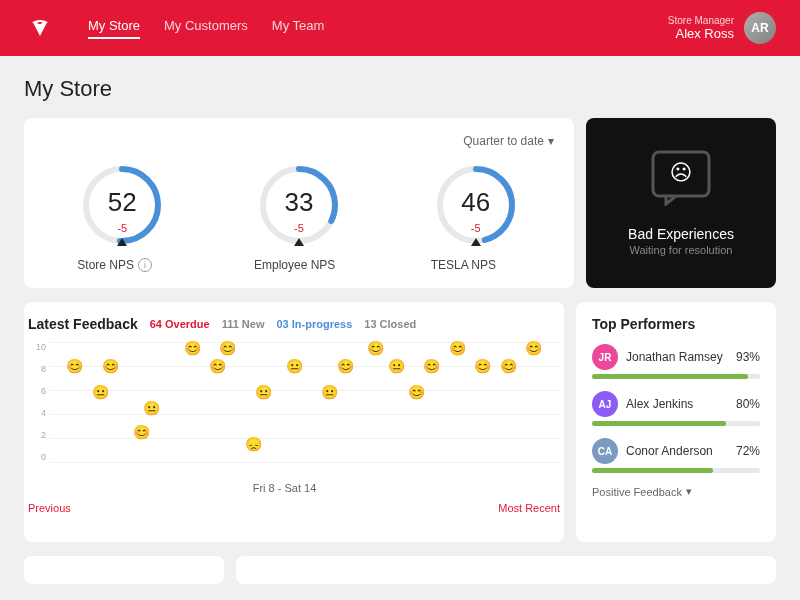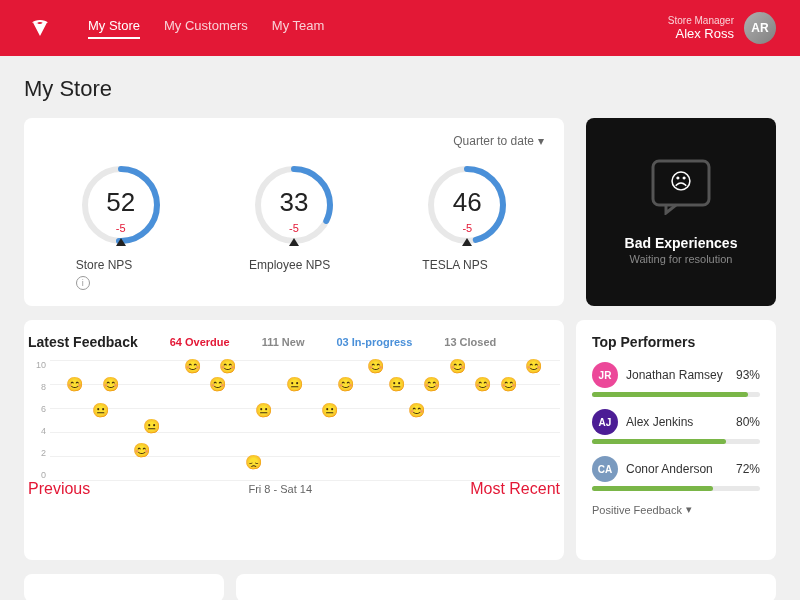--- a/index.html
+++ b/index.html
@@ -50,21 +50,21 @@
       color: white; font-size: 12px; font-weight: bold;
     }
 
     
     .page { padding: 20px 24px; background: #f0f0f0; height: calc(600px - 56px); overflow: hidden; }
     .page-title { font-size: 22px; font-weight: 400; color: #222; margin-bottom: 16px; }
 
     
     .top-section {
       display: flex;
-      gap: 22px;
+      gap: 12px;
       margin-bottom: 14px;
     }
 
     
     .nps-card {
       background: white;
       border-radius: 8px;
       padding: 16px 20px;
       flex: 1;
       position: relative;
@@ -91,39 +91,39 @@
       position: absolute; bottom: 16px; left: 50%; transform: translateX(-50%);
       font-size: 11px; color: #e31836;
     }
     .gauge-arrow {
       position: absolute; bottom: 4px; left: 50%; transform: translateX(-50%);
       width: 0; height: 0;
       border-left: 5px solid transparent;
       border-right: 5px solid transparent;
       border-bottom: 8px solid #222;
     }
-    .nps-label { font-size: 12px; color: #444; display: flex; align-items: flex-start; gap: 4px; flex-direction: column; }
+    .nps-label { font-size: 12px; color: #444; display: flex; align-items: flex-end; gap: 4px; }
     .info-icon { width: 14px; height: 14px; border-radius: 50%; border: 1px solid #999; display: inline-flex; align-items: center; justify-content: center; font-size: 9px; color: #999; }
 
     
     .gauge-svg { position: absolute; top: 0; left: 0; }
 
     
     .bad-exp-card {
       background: #111;
       border-radius: 8px;
       width: 190px;
       display: flex;
       flex-direction: column;
       align-items: center;
       justify-content: center;
       padding: 20px;
     }
     .bad-exp-number { font-size: 48px; font-weight: 300; color: white; }
-    .bad-exp-label { font-size: 14px; color: white; font-weight: 700; margin-top: 8px; }
+    .bad-exp-label { font-size: 14px; color: white; font-weight: 400; margin-top: 8px; }
     .bad-exp-sublabel { font-size: 11px; color: #888; margin-top: 2px; }
     .speech-bubble-icon {
       position: relative;
       margin-bottom: 8px;
     }
 
     
     .bottom-section {
       display: flex;
       gap: 12px;
@@ -132,26 +132,26 @@
 
     
     .feedback-card {
       background: white;
       border-radius: 8px;
       padding: 14px 4px;
       flex: 1;
     }
     .card-header { display: flex; align-items: center; gap: 12px; margin-bottom: 10px; }
     .card-title { font-size: 14px; font-weight: 600; color: #222; }
-    .badge { font-size: 11px; font-weight: 600; margin-left: 20px; }
+    .badge { font-size: 11px; font-weight: 600; }
     .badge-red { color: #e31836; }
     .badge-gray { color: #888; }
     .badge-blue { color: #4a90d9; }
     .chart-nav { display: flex; justify-content: space-between; align-items: center; }
-    .chart-nav-text { font-size: 16px; color: #e31836; cursor: pointer; }
+    .chart-nav-text { font-size: 11px; color: #e31836; cursor: pointer; margin-top: 40px; }
     .chart-date { font-size: 11px; color: #666; }
 
     
     .performers-card {
       background: white;
       border-radius: 8px;
       padding: 14px 16px;
       width: 200px;
     }
     .performer-item { margin-bottom: 12px; }
@@ -364,21 +364,21 @@
           <span class="performer-name">Jonathan Ramsey</span>
           <span class="performer-pct">93%</span>
         </div>
         <div class="performer-bar-bg">
           <div class="performer-bar" style="width:93%"></div>
         </div>
       </div>
 
       <div class="performer-item">
         <div class="performer-header">
-          <div class="performer-avatar" style="background:#4c1d95">AJ</div>
+          <div class="performer-avatar" style="background:#8b5cf6">AJ</div>
           <span class="performer-name">Alex Jenkins</span>
           <span class="performer-pct">80%</span>
         </div>
         <div class="performer-bar-bg">
           <div class="performer-bar" style="width:80%"></div>
         </div>
       </div>
 
       <div class="performer-item">
         <div class="performer-header">

